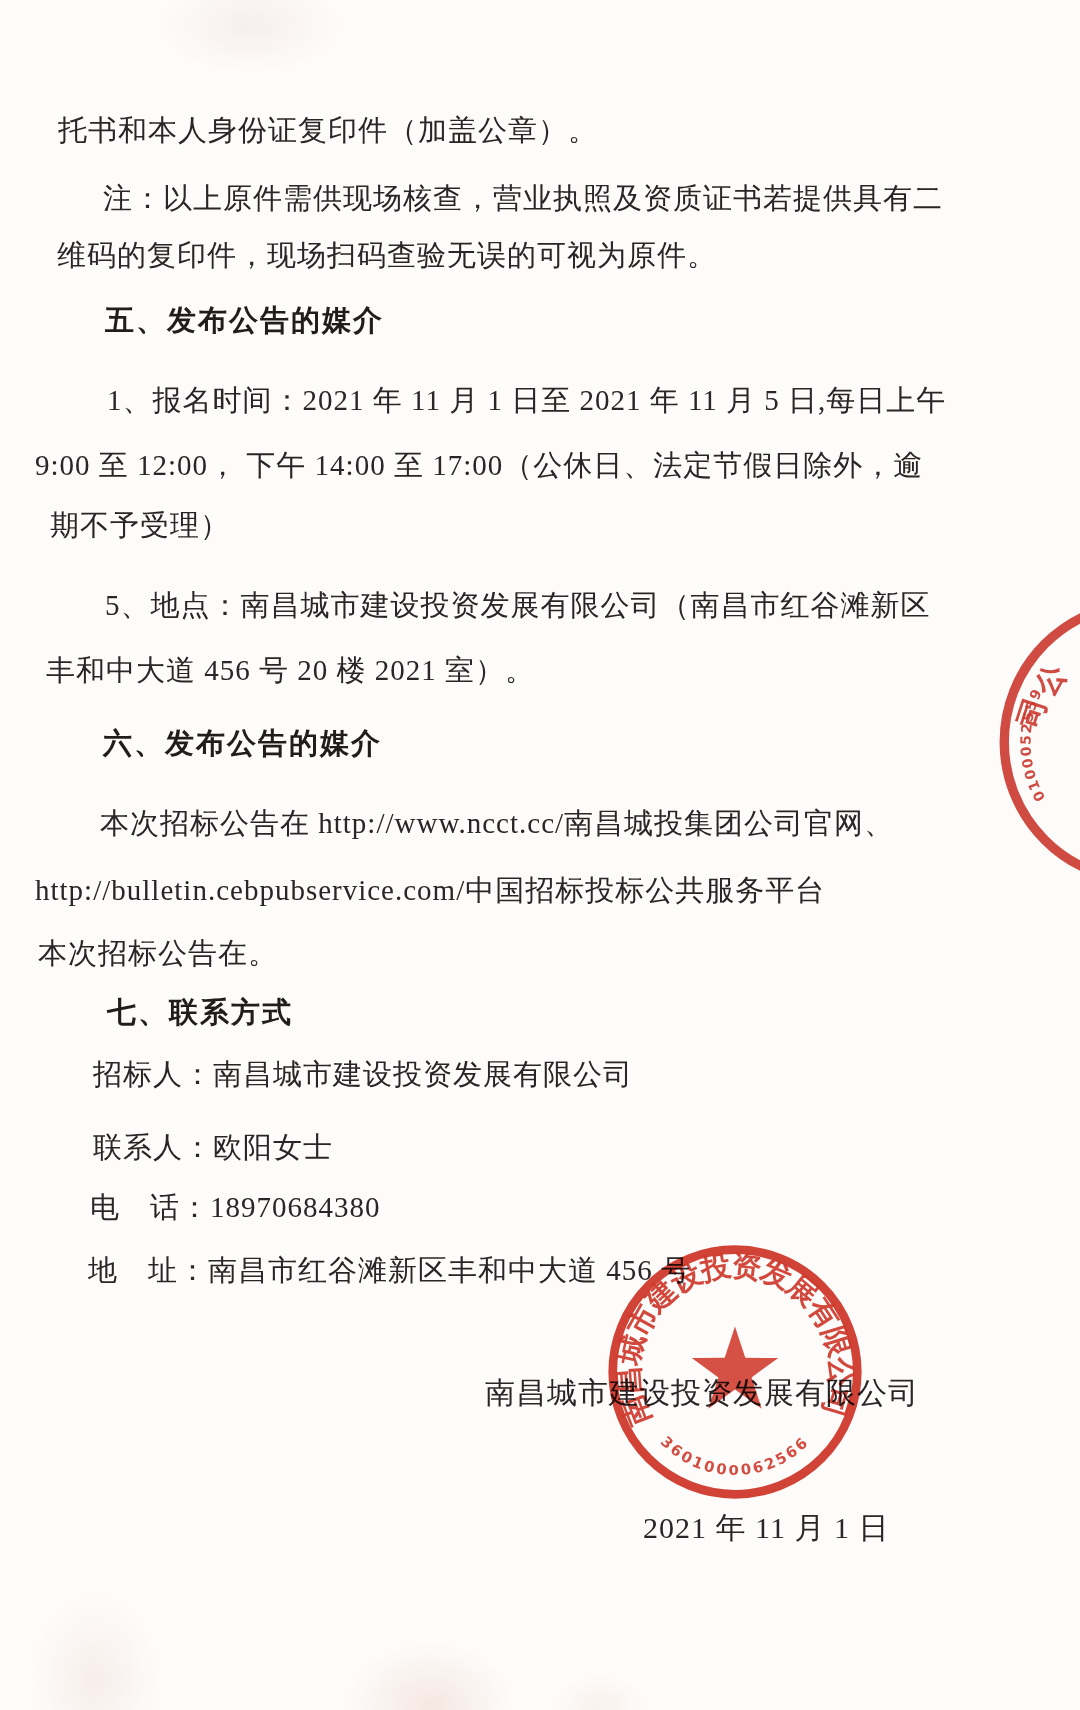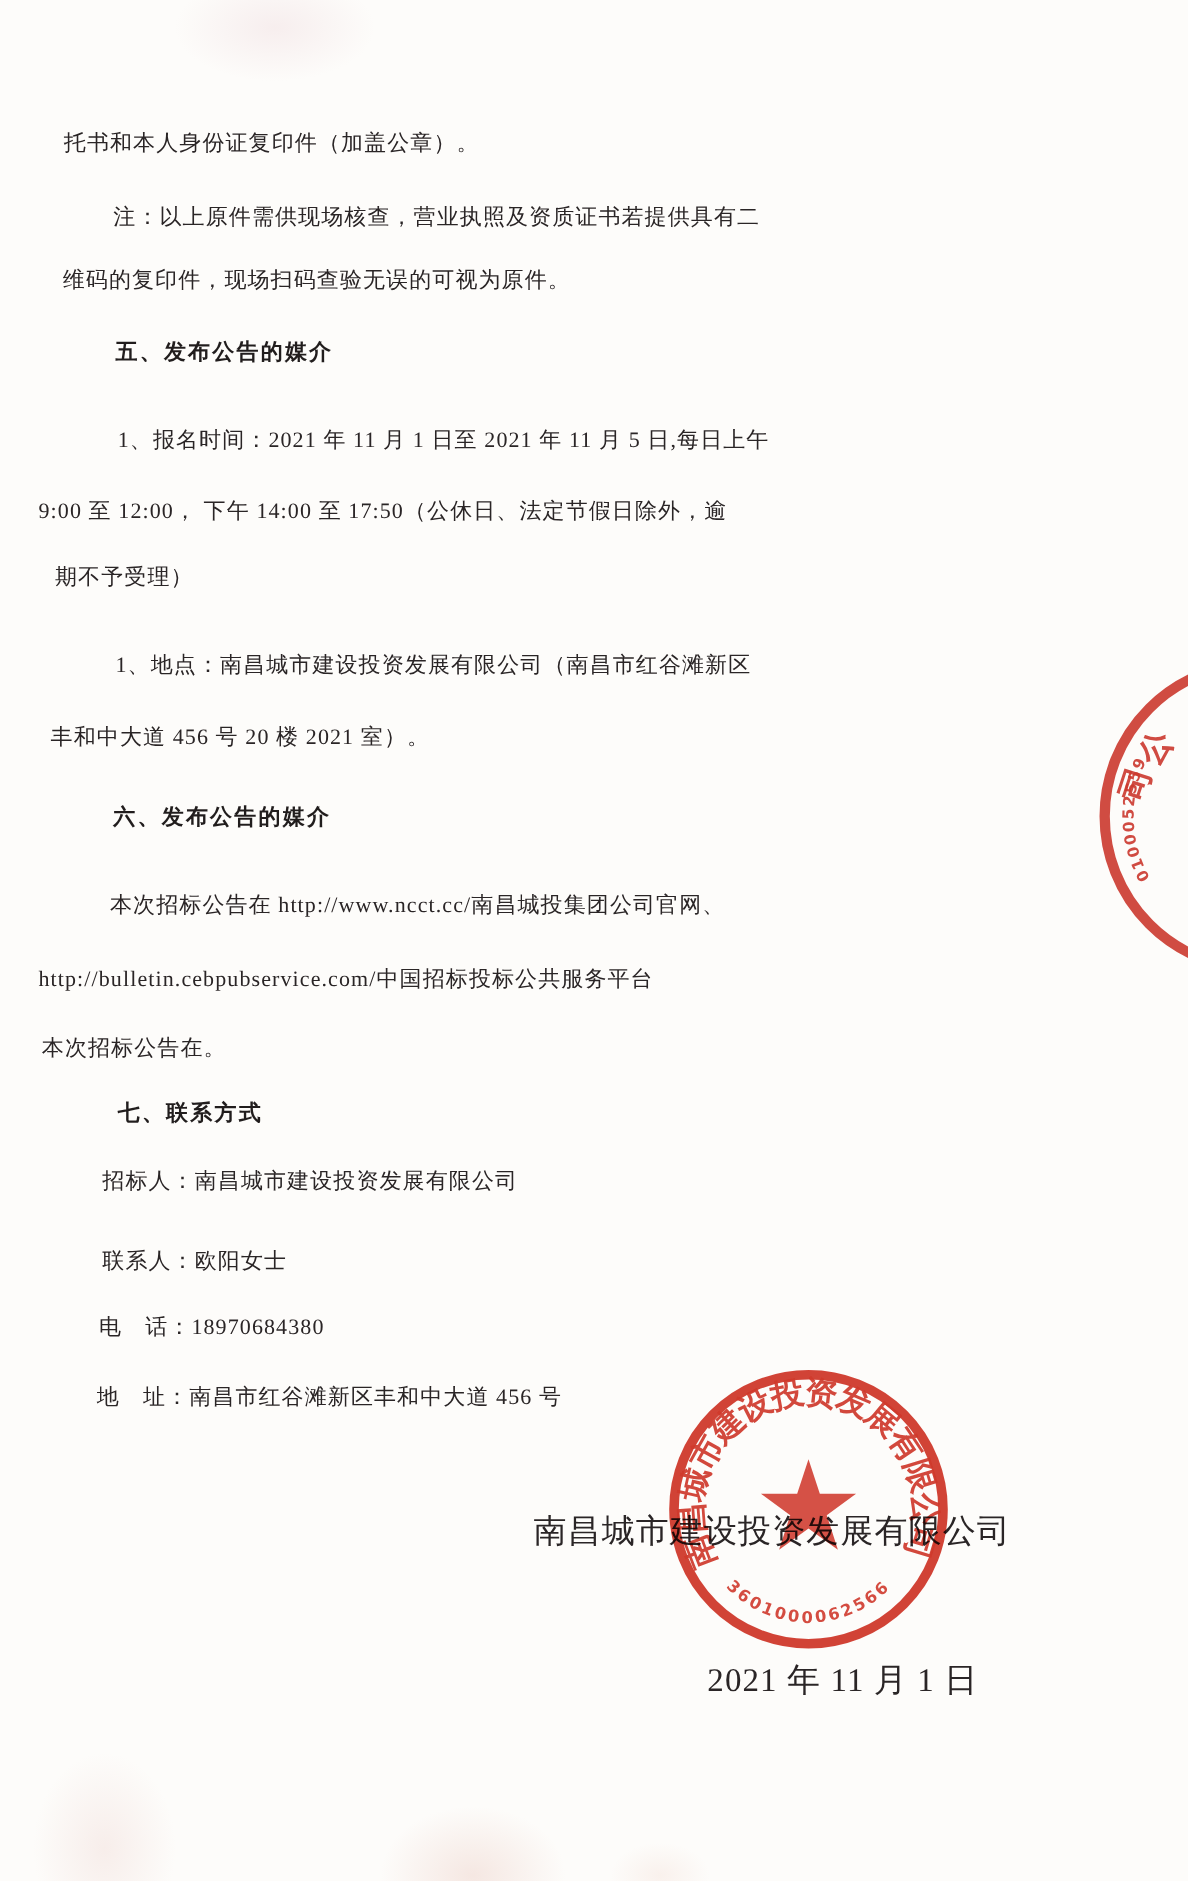--- a/index.html
+++ b/index.html
@@ -12,21 +12,21 @@
       radial-gradient(130px 70px at 250px 25px,  rgba(232,205,210,.30), rgba(232,205,210,0) 70%),
       radial-gradient(90px 120px at 95px 1680px, rgba(236,210,205,.35), rgba(236,210,205,0) 72%),
       radial-gradient(120px 90px at 430px 1705px, rgba(233,200,190,.40), rgba(233,200,190,0) 70%),
       radial-gradient(60px 40px at 600px 1705px, rgba(240,215,205,.30), rgba(240,215,205,0) 75%),
       #fdfcfa;
     font-family:"Liberation Serif","DejaVu Serif",serif;
   }
   .ln{
     position:absolute;
     white-space:nowrap;
-    font-size:20px;
+    font-size:29px;
     line-height:40px;
     letter-spacing:1px;
     color:#2a2526;
   }
   .hd{
     font-family:"Liberation Sans","DejaVu Sans",sans-serif;
     font-weight:700;
     letter-spacing:2px;
     color:#211d1d;
   }
@@ -50,23 +50,23 @@
 </head>
 <body>
 
 <div class="page">
 
   <div class="ln" style="top:110px;left:58px;">托书和本人身份证复印件（加盖公章）。</div>
   <div class="ln" style="top:178px;left:103px;">注：以上原件需供现场核查，营业执照及资质证书若提供具有二</div>
   <div class="ln" style="top:235px;left:57px;">维码的复印件，现场扫码查验无误的可视为原件。</div>
   <div class="ln hd" style="top:300px;left:105px;">五、发布公告的媒介</div>
   <div class="ln" style="top:380px;left:107px;">1、报名时间：2021 年 11 月 1 日至 2021 年 11 月 5 日,每日上午</div>
-  <div class="ln" style="top:445px;left:35px;">9:00 至 12:00， 下午 14:00 至 17:50（公休日、法定节假日除外，逾</div>
+  <div class="ln" style="top:445px;left:35px;">9:00 至 12:00， 下午 14:00 至 17:00（公休日、法定节假日除外，逾</div>
   <div class="ln" style="top:505px;left:50px;">期不予受理）</div>
-  <div class="ln" style="top:585px;left:105px;">1、地点：南昌城市建设投资发展有限公司（南昌市红谷滩新区</div>
+  <div class="ln" style="top:585px;left:105px;">5、地点：南昌城市建设投资发展有限公司（南昌市红谷滩新区</div>
   <div class="ln" style="top:650px;left:46px;">丰和中大道 456 号 20 楼 2021 室）。</div>
   <div class="ln hd" style="top:723px;left:103px;">六、发布公告的媒介</div>
   <div class="ln" style="top:803px;left:100px;">本次招标公告在 http://www.ncct.cc/南昌城投集团公司官网、</div>
   <div class="ln" style="top:870px;left:35px;text-align:right;">http://bulletin.cebpubservice.com/中国招标投标公共服务平台</div>
   <div class="ln" style="top:933px;left:38px;">本次招标公告在。</div>
   <div class="ln hd" style="top:992px;left:107px;">七、联系方式</div>
   <div class="ln" style="top:1054px;left:93px;">招标人：南昌城市建设投资发展有限公司</div>
   <div class="ln" style="top:1127px;left:93px;">联系人：欧阳女士</div>
   <div class="ln" style="top:1187px;left:90px;">电　话：18970684380</div>
   <div class="ln" style="top:1250px;left:88px;">地　址：南昌市红谷滩新区丰和中大道 456 号</div>

